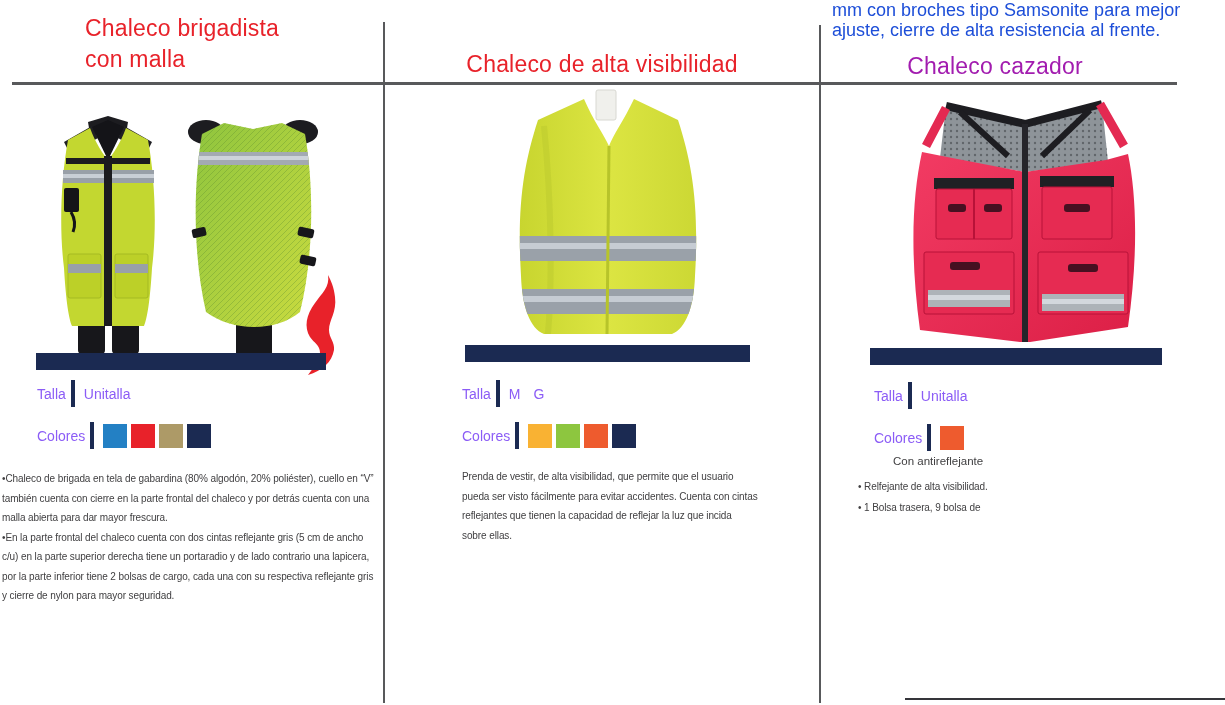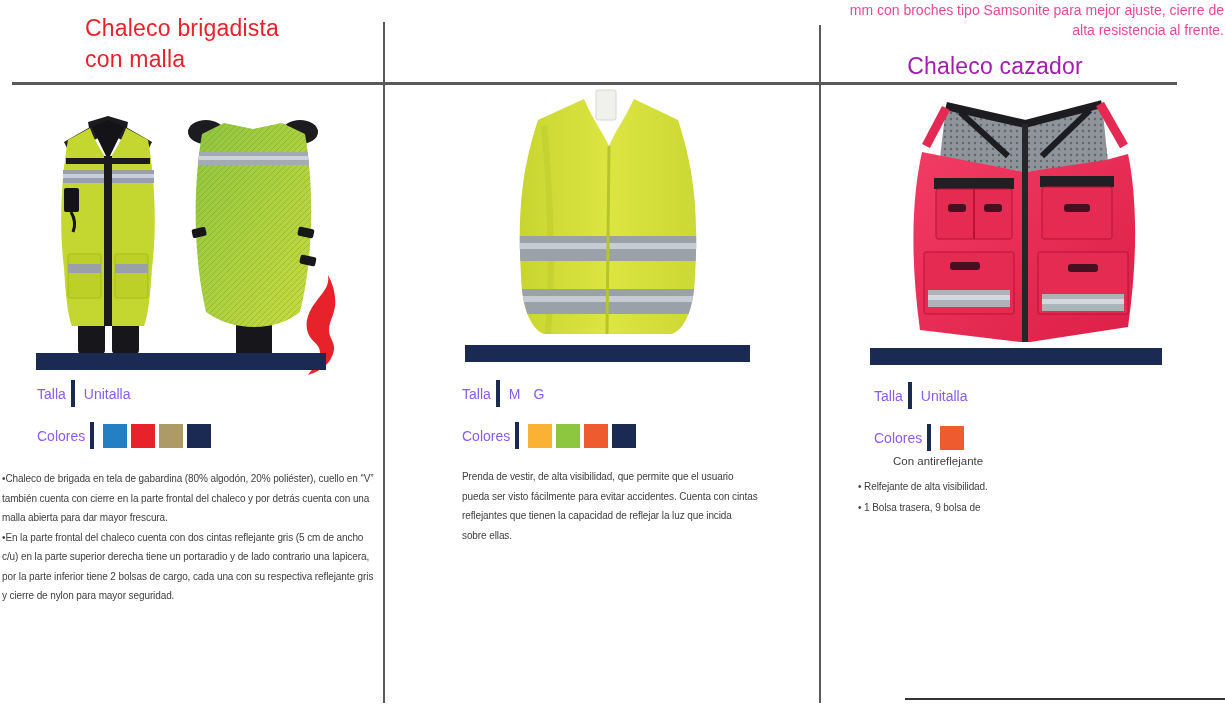--- a/index.html
+++ b/index.html
@@ -12,22 +12,22 @@
   #vline-right{left:819px;top:25px;height:678px;}
   #hrule{position:absolute;left:12px;top:82px;width:1165px;height:3px;background:#58595B;}
   #bottomline{position:absolute;left:905px;top:698px;width:320px;height:2px;background:#35353a;}
 
   
   .title{position:absolute;font-size:23px;font-weight:500;letter-spacing:.2px;color:#E8222A;}
   #title-1{left:37px;top:13px;line-height:31px;margin-left:48px;}
   #title-2{left:384px;top:51px;width:436px;text-align:center;}
   #title-3{left:828px;top:53px;width:334px;text-align:center;}
 
-  #note-top-right{position:absolute;left:832px;top:0;width:392px;font-size:14px;
-                  line-height:20px;color:#ec4899;text-align:right;}
+  #note-top-right{position:absolute;left:832px;top:0;width:392px;font-size:18px;
+                  line-height:20px;color:#1d4ed8;}
 
   
   .photo{position:absolute;}
   #photo-1{left:38px;top:116px;width:288px;height:242px;}
   #photo-2{left:460px;top:86px;width:295px;height:260px;}
   #photo-3{left:888px;top:92px;width:275px;height:258px;}
   #flame{position:absolute;left:297px;top:274px;width:46px;height:102px;}
 
   
   .bar{position:absolute;height:17px;}
@@ -64,20 +64,21 @@
   <div class="vline" id="vline-right"></div>
   <div id="hrule"></div>
   <div id="bottomline"></div>
 
   <div id="note-top-right">mm con broches tipo Samsonite para mejor ajuste, cierre de alta resistencia al frente.</div>
 
   <div class="title" id="title-1" style="color: rgb(232, 34, 42);">
     <div>Chaleco brigadista</div>
     <div>con malla</div>
   </div>
+  <div class="title" id="title-2" style="color: rgb(232, 34, 42);">Chaleco de alta visibilidad</div>
   <div class="title" id="title-3" style="color: #a21caf;">Chaleco cazador</div>
 
   <div class="photo" id="photo-1">
     <svg width="288" height="242" viewBox="0 0 288 242" xmlns="http://www.w3.org/2000/svg">
       <defs>
         <linearGradient id="backGrad" x1="0" y1="0" x2="1" y2="1">
           <stop offset="0" stop-color="#8FC53E"></stop>
             <stop offset="1" stop-color="#C9DB3F"></stop>
         </linearGradient>
         <pattern id="meshPat" width="6" height="6" patternUnits="userSpaceOnUse">

